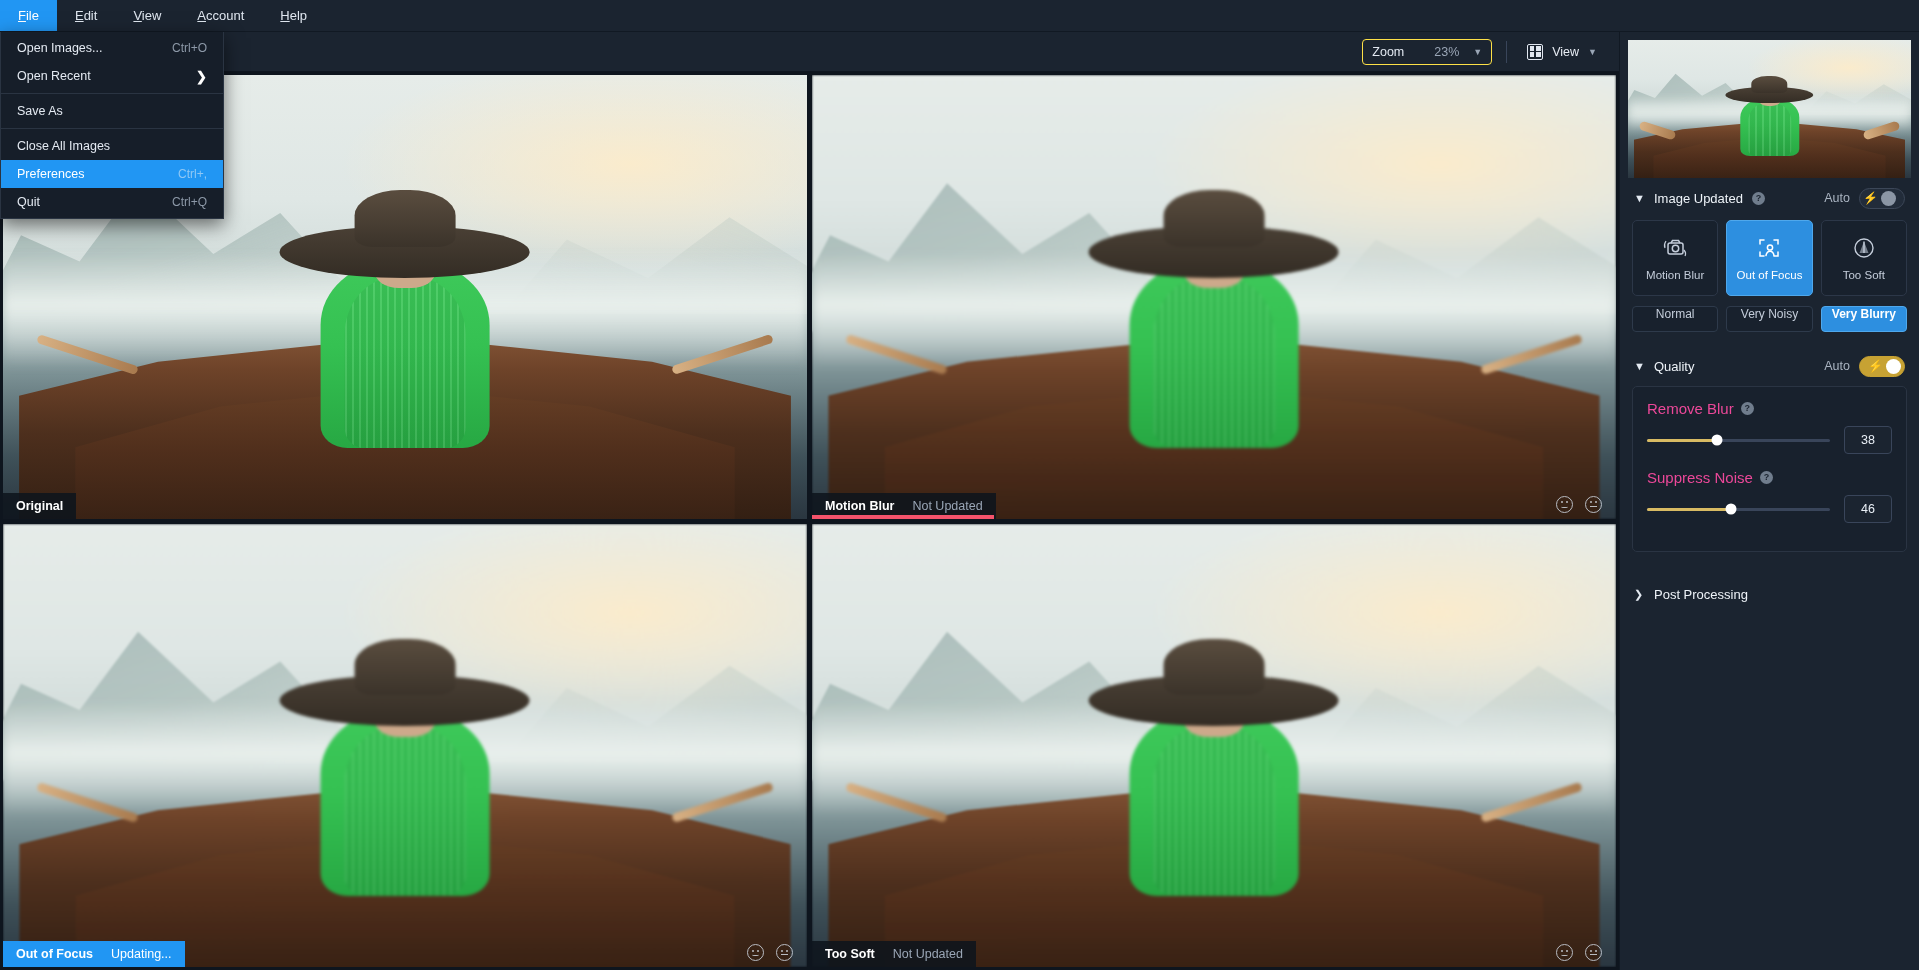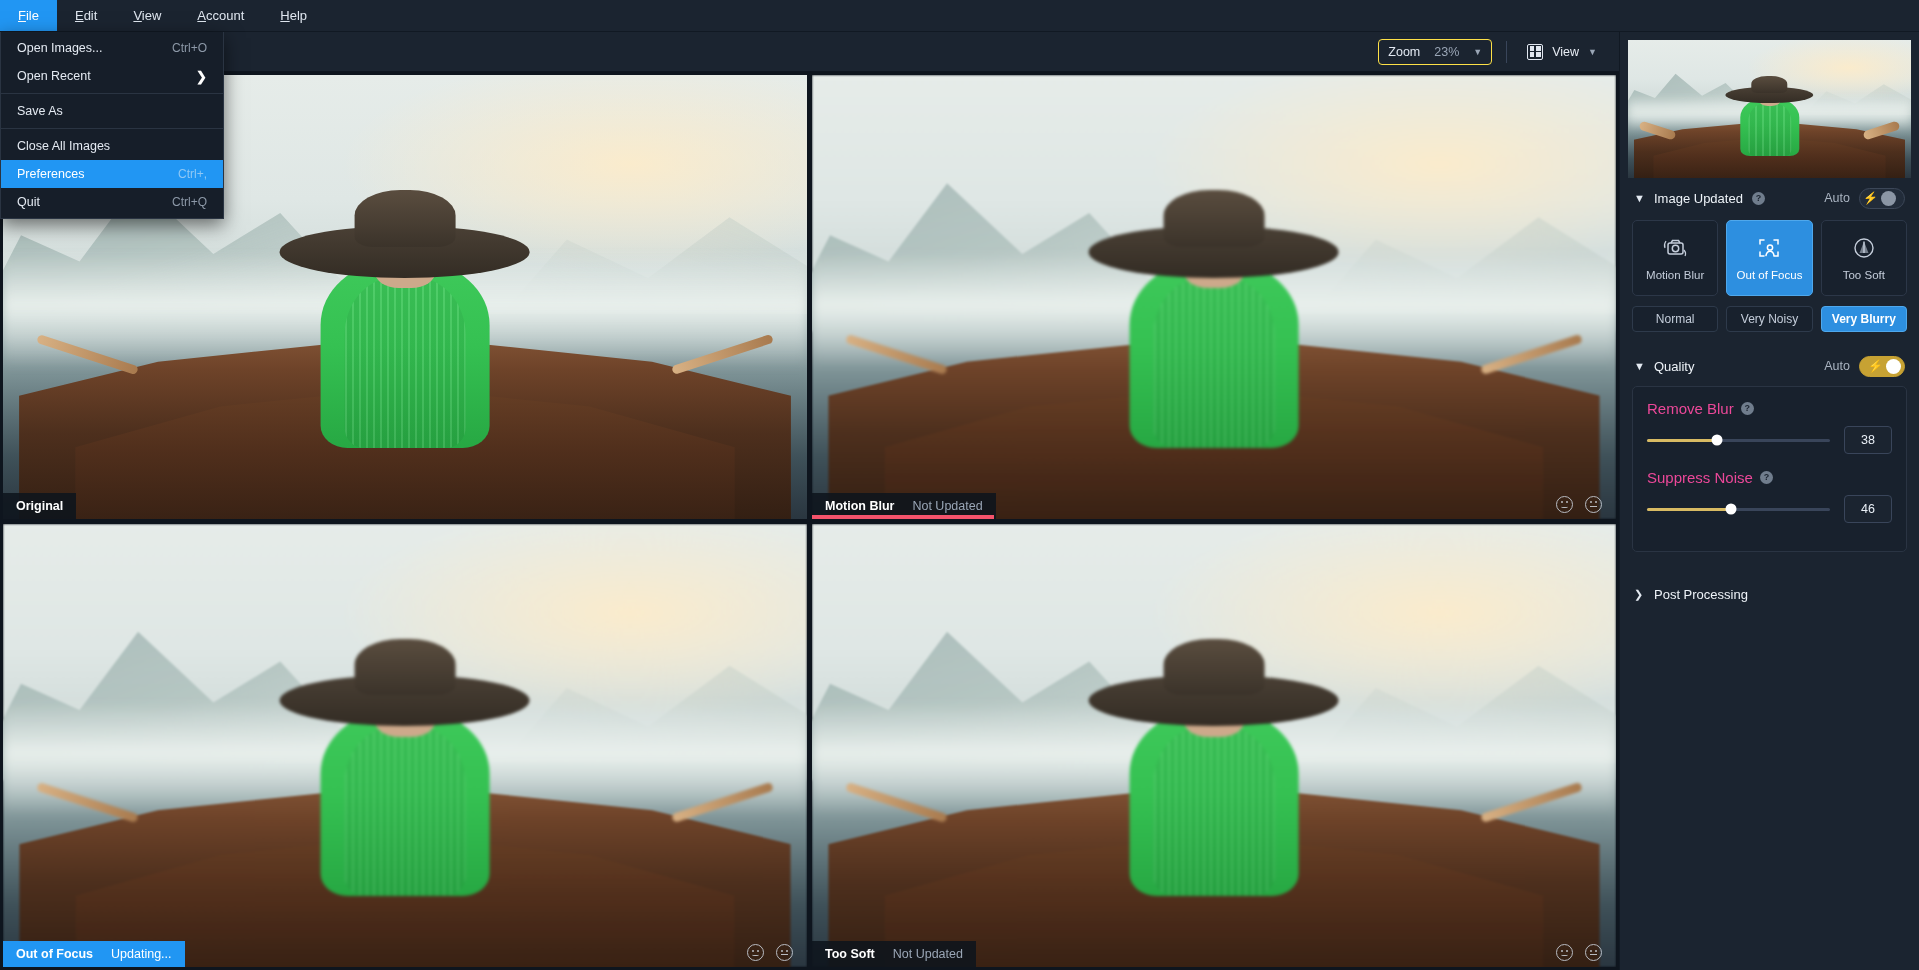--- a/index.html
+++ b/index.html
@@ -52,21 +52,21 @@
     background: #1b2430; display: flex; align-items: center;
     justify-content: flex-end; padding-right: 16px; gap: 6px;
     border-bottom: 1px solid #0f1620; z-index: 10;
   }
   .zoom-ctl {
     display: flex; align-items: center; gap: 14px;
     border: 1px solid #fde047; border-radius: 4px;
     height: 26px; padding: 0 9px; font-size: 12.5px;
   }
   .zoom-ctl .lbl { color: #e2e8f1; }
-  .zoom-ctl .val { color: #9aa6b6; }
+  .zoom-ctl .val { color: #9aa6b6; margin-left: 16px; }
   .caret { font-size: 9px; color: #9aa6b6; }
   .tb-sep { width: 1px; height: 22px; background: #39455a; margin: 0 8px; }
   .view-ctl { display: flex; align-items: center; gap: 9px; font-size: 12.5px; padding: 0 6px; }
   .grid-icon {
     width: 16px; height: 16px; border: 1.6px solid #e2e8f1; border-radius: 2px;
     display: grid; grid-template-columns: 1fr 1fr; grid-template-rows: 1fr 1fr; gap: 1.6px; padding: 1.6px;
   }
   .grid-icon i { background: #e2e8f1; display: block; }
 
   
@@ -216,21 +216,21 @@
     align-items: center; justify-content: center; gap: 8px;
     font-size: 11.5px; color: #c4cdda;
   }
   .q-btn.sel { background: #2d8fe0; border-color: #4fa8ec; color: #ffffff; }
   .q-icon { width: 30px; height: 26px; position: relative; }
 
   .sev-row { display: flex; gap: 8px; padding: 10px 12px 14px 12px; }
   .sev-btn {
     flex: 1; height: 26px; border-radius: 4px; border: 1px solid #2e3a4b;
     background: #18212d; color: #c4cdda; font-size: 12px;
-    display: flex; align-items: center; justify-content: center;
+    display: flex; align-items: flex-start; justify-content: center;
   }
   .sev-btn.sel { background: #2d8fe0; border-color: #4fa8ec; color: #fff; font-weight: bold; }
 
   .settings-box {
     margin: 0 12px; border: 1px solid #2a3443; border-radius: 5px;
     background: #18212d; padding: 13px 14px 16px 14px;
   }
   .slider-row { margin-bottom: 15px; }
   .slider-row:last-child { margin-bottom: 12px; }
   .slider-top { display: flex; align-items: center; gap: 7px; margin-bottom: 9px; }

